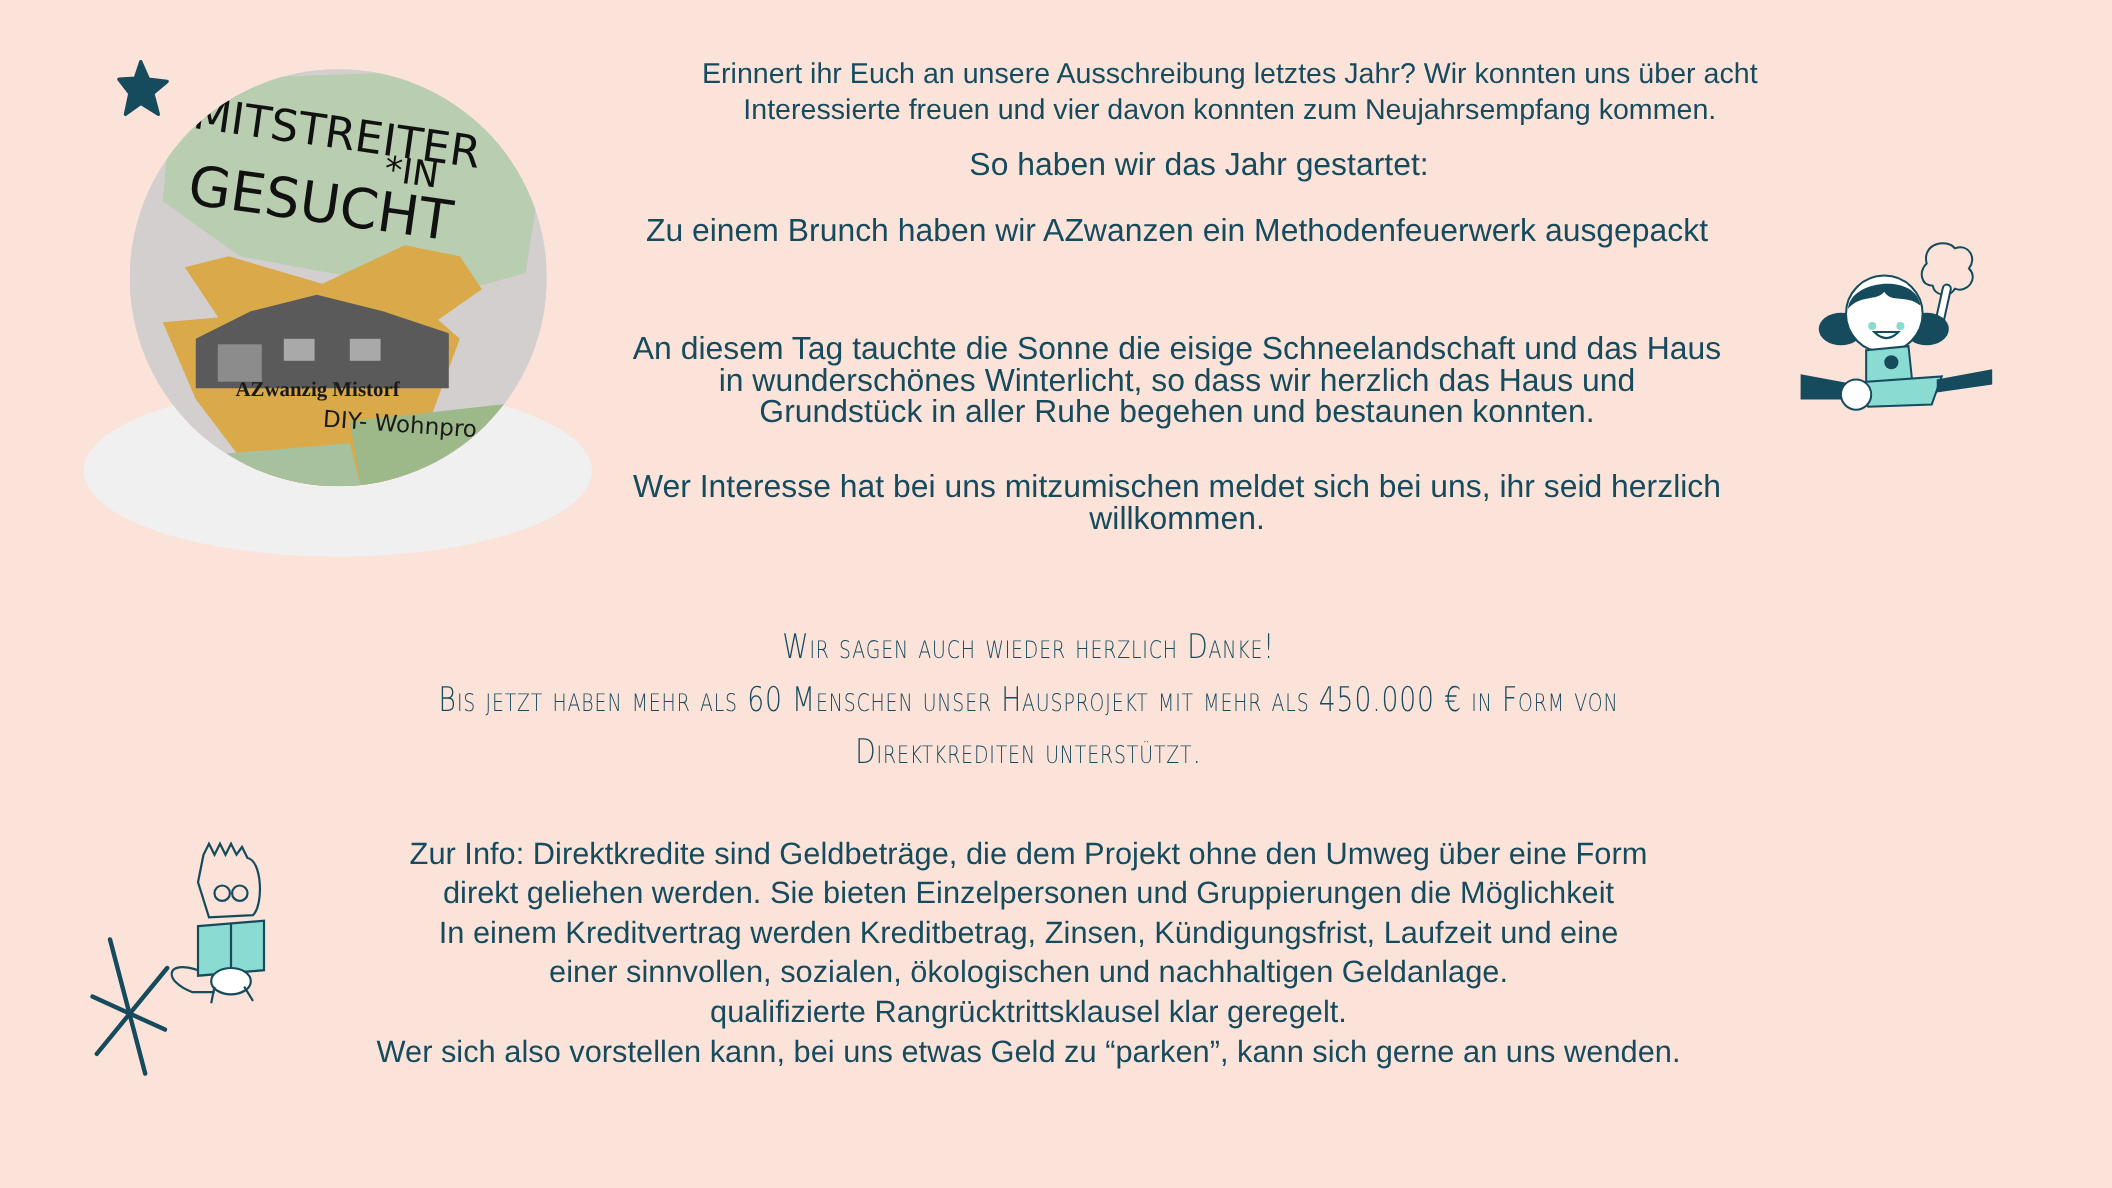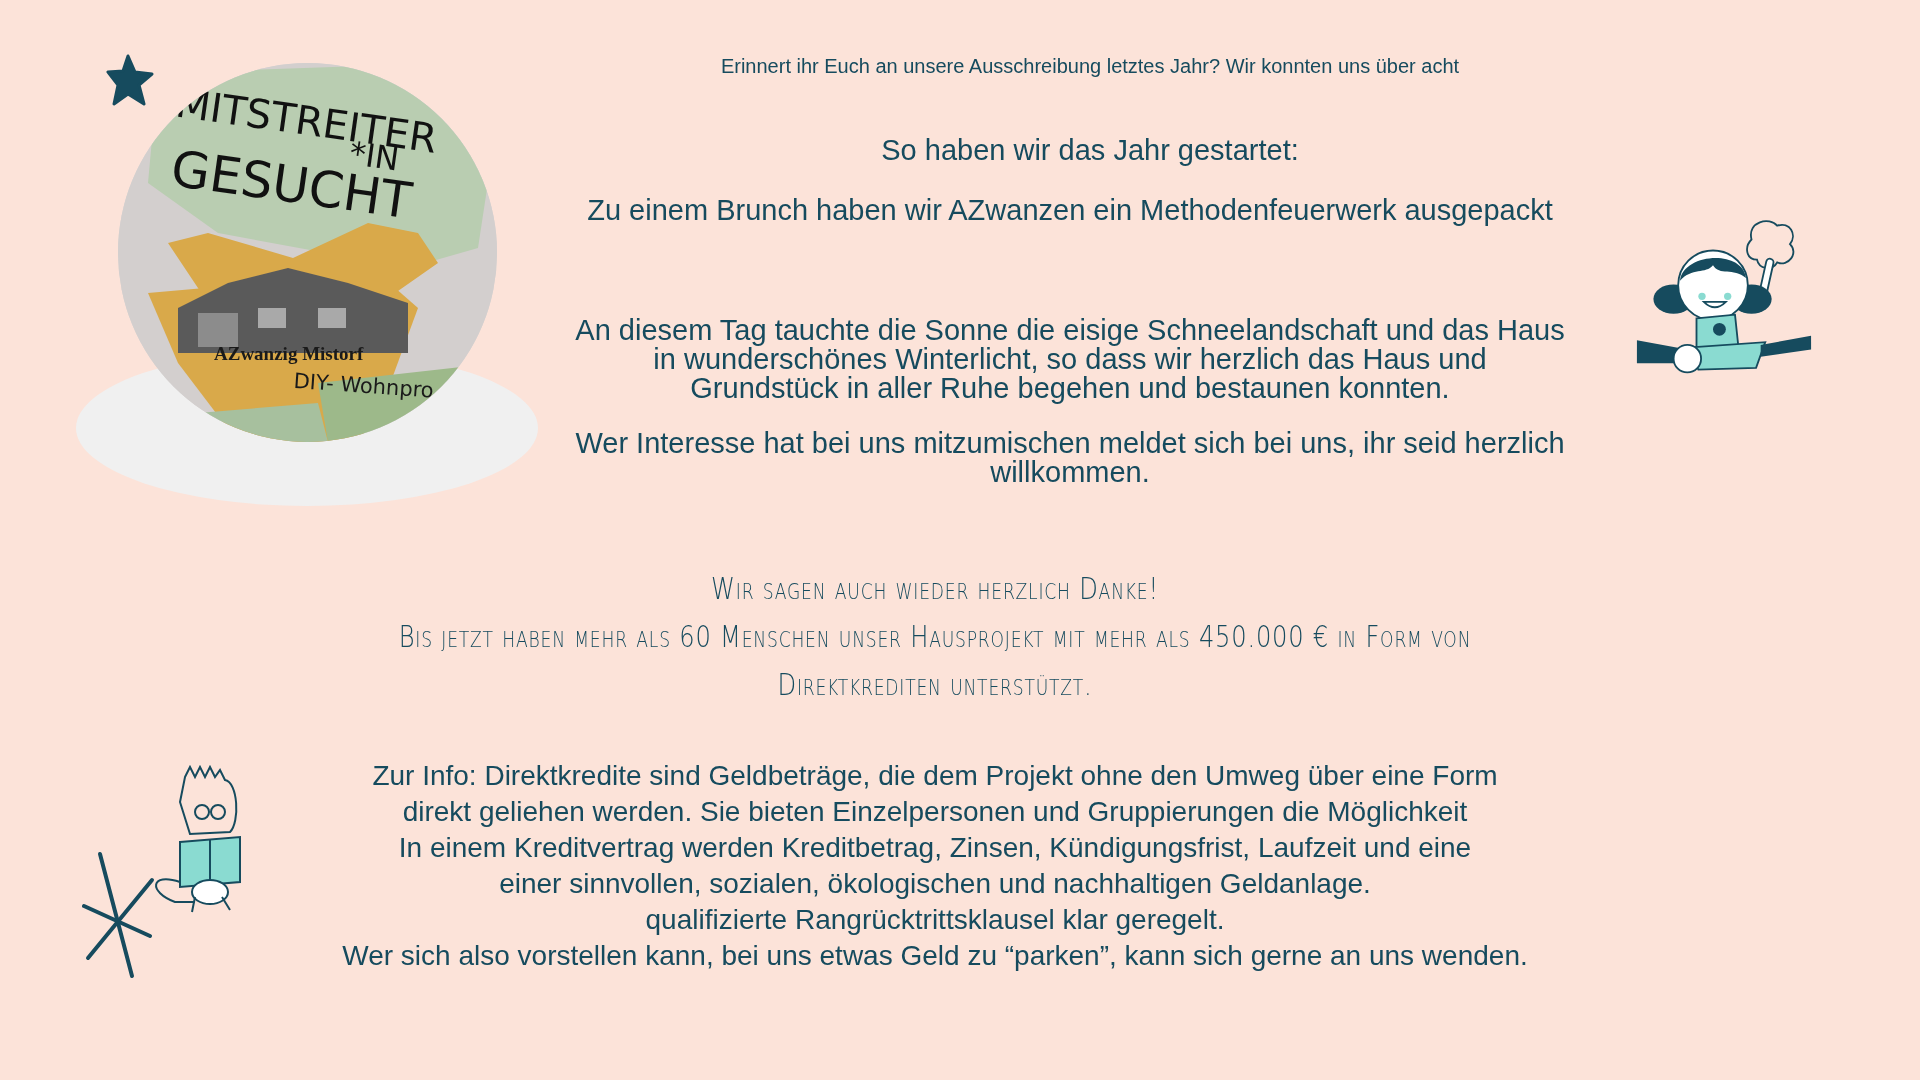--- a/index.html
+++ b/index.html
@@ -14,27 +14,27 @@
     left:76px; top:350px; width:462px; height:156px;
     background:#F0F0F0; border-radius:50%;
   }
   .photo {
     left:118px; top:63px; width:379px; height:379px; border-radius:50%;
     overflow:hidden; background:#D6D3D2;
   }
   .photo svg { display:block; }
   .star { left:106px; top:54px; width:48px; height:54px; }
   .textblock { text-align:center; line-height:1.0; }
-  .intro { left:560px; top:50px; width:1060px; font-size:20px; line-height:33px; }
+  .intro { left:588px; top:50px; width:1060px; font-size:26px; line-height:33px; }
   .intro p { margin:0; }
   .heading { left:560px; top:136px; width:1060px; font-size:29px; }
   .para { left:520px; width:1100px; font-size:29px; line-height:29px; }
   .para p { margin:0; }
   .p1 { top:196px; }
-  .p2 { top:316px; }
+  .p2 { top:303px; }
   .p3 { top:429px; }
   .hand {
     left:220px; width:1430px; font-family:"DejaVu Sans", sans-serif;
     font-weight:200; letter-spacing:1px; text-align:center;
     transform:scaleX(0.78); transform-origin:center;
     font-size:31px; line-height:48px; font-variant:small-caps;
   }
   .hand p { margin:0; }
   .h1 { top:564px; }
   .info {
@@ -70,20 +70,21 @@
     <text x="175" y="330" font-family="DejaVu Sans, sans-serif" font-size="21" fill="#1a1a1a" transform="rotate(4 250 330)">DIY- Wohnpro</text>
   </svg>
 </div>
 
 <svg class="abs star" viewBox="0 0 48 54">
   <path d="M22 2 L29 18 L46 20 L33 31 L38 50 L22 40 L8 50 L12 31 L2 18 L17 17 Z" fill="#164B5E" stroke="#164B5E" stroke-width="3" stroke-linejoin="round"></path>
 </svg>
 
 <div class="abs textblock intro">
   <p>Erinnert ihr Euch an unsere Ausschreibung letztes Jahr? Wir konnten uns über acht</p>
+  <p>Interessierte freuen und vier davon konnten zum Neujahrsempfang kommen.</p>
 </div>
 
 <div class="abs textblock heading">So haben wir das Jahr gestartet:</div>
 
 <div class="abs textblock para p1">
   <p>Zu einem Brunch haben wir AZwanzen ein Methodenfeuerwerk ausgepackt</p>
 </div>
 <div class="abs textblock para p2">
   <p>An diesem Tag tauchte die Sonne die eisige Schneelandschaft und das Haus</p>
   <p>in wunderschönes Winterlicht, so dass wir herzlich das Haus und</p>

